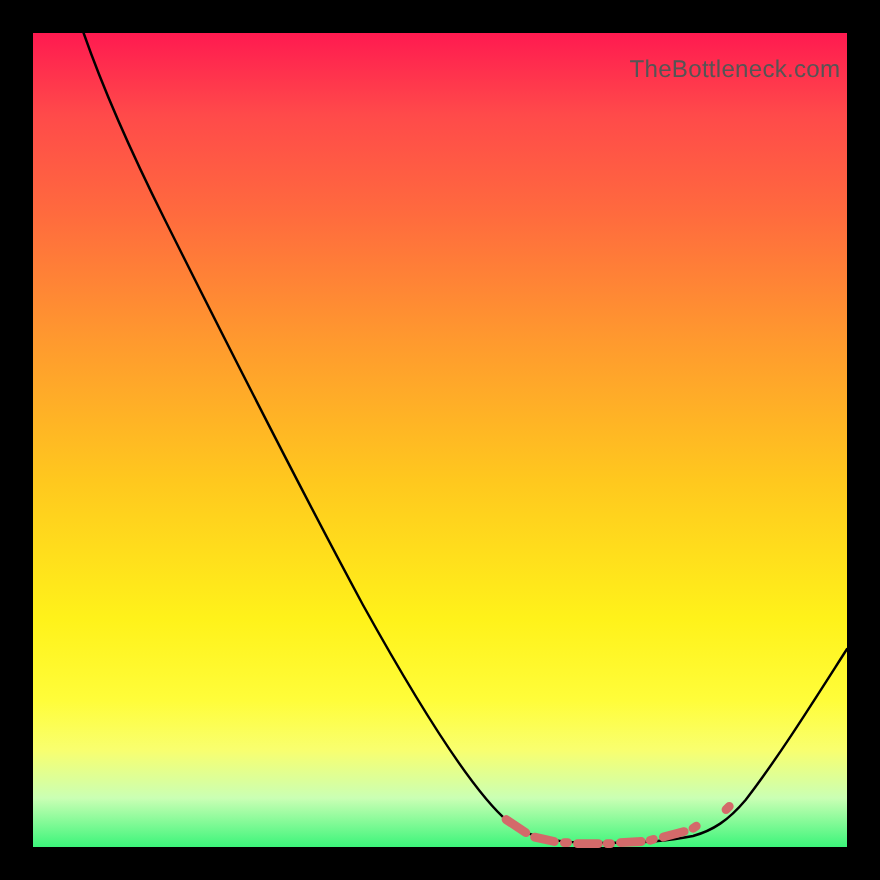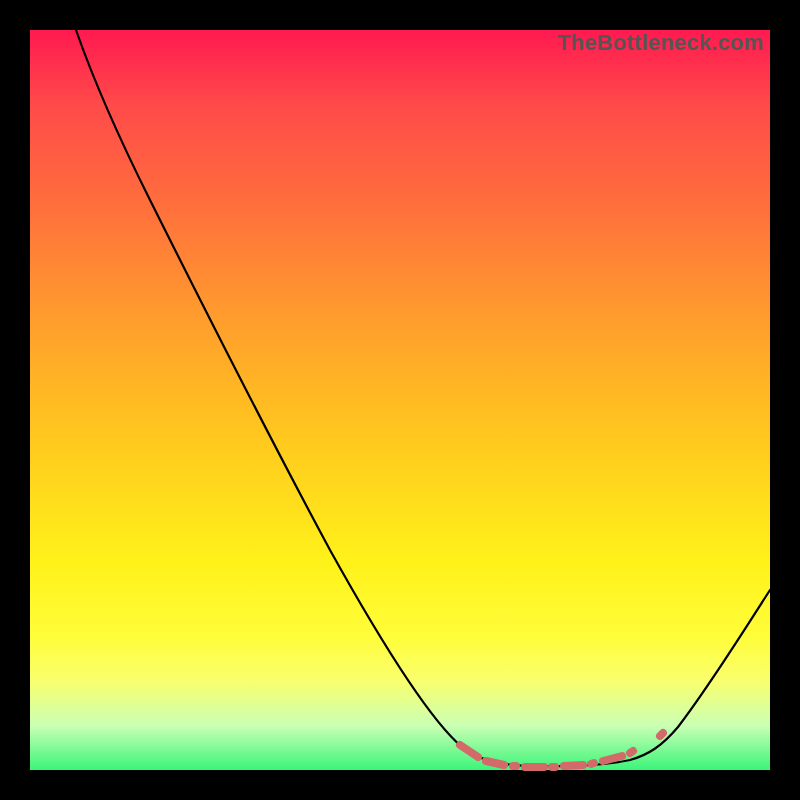--- a/index.html
+++ b/index.html
@@ -32,24 +32,24 @@
       #ff9a2e 38%,
       #ffc81e 55%,
       #fff21a 72%,
       #fffd3a 82%,
       #f9ff6e 88%,
       #caffb4 94%,
       #3cf57a 100%);
   }
   .watermark {
     position: absolute;
-    top: 0;
+    top: 20px;
     right: 6px;
     font-size: 22px;
-    font-weight: 700;
+    font-weight: 400;
     color: #555;
     letter-spacing: 0.2px;
     user-select: none;
   }
   svg.curve {
     position: absolute;
     left: 0;
     top: 0;
     width: 740px;
     height: 740px;

